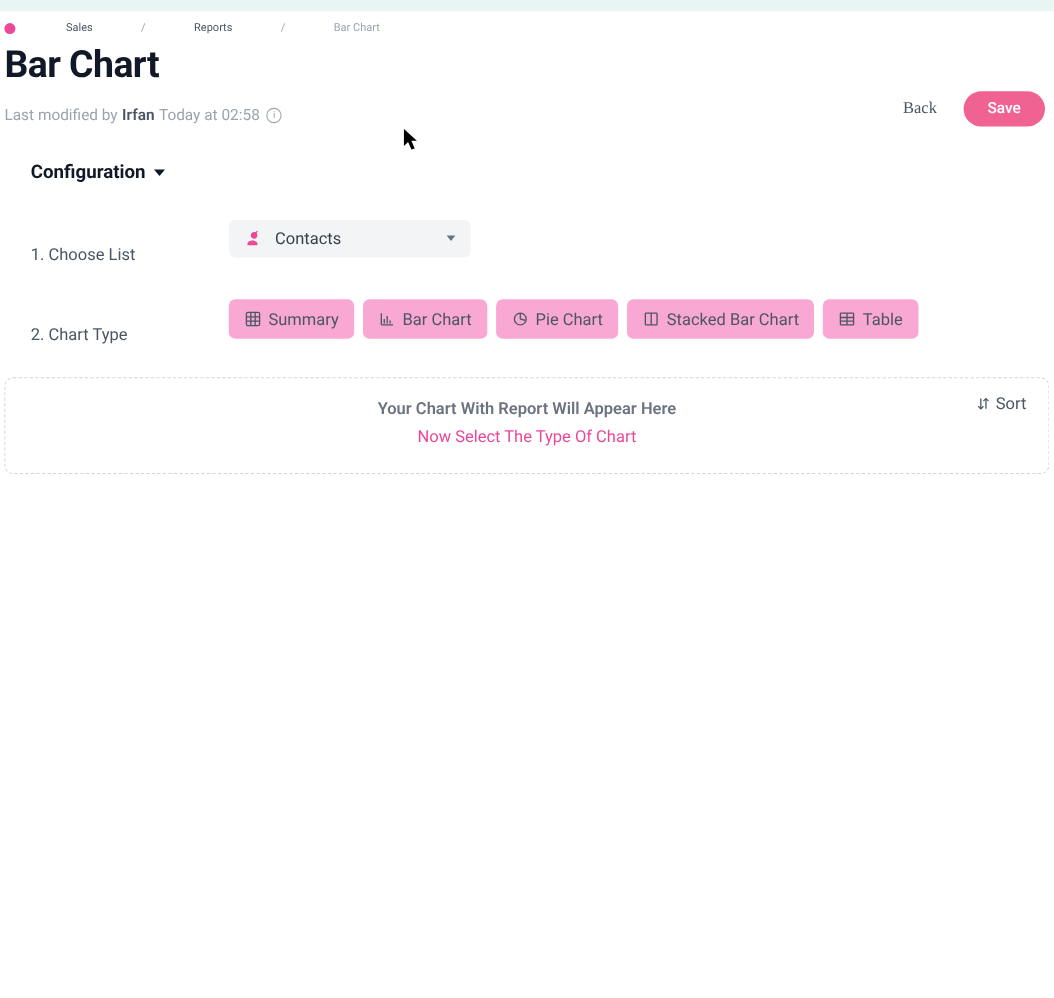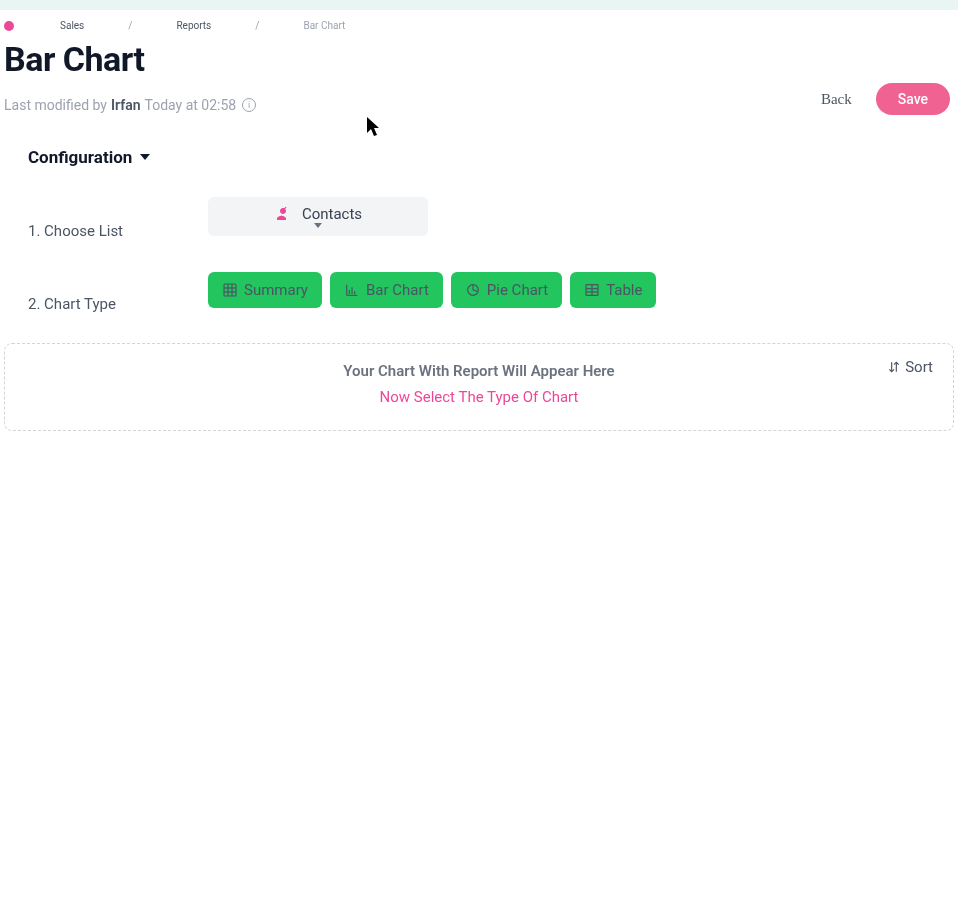--- a/index.html
+++ b/index.html
@@ -168,21 +168,20 @@
     
     .list-selector {
       display: flex;
       align-items: center;
       background: #f3f4f6;
       border-radius: 6px;
       padding: 8px 14px;
       min-width: 220px;
       justify-content: space-between;
       cursor: pointer;
-      flex-direction: column;
     }
     
     .list-selector-left {
       display: flex;
       align-items: center;
       gap: 10px;
     }
     
     .contact-icon {
       color: #ec4899;
@@ -204,21 +203,21 @@
     
     .chart-type-group {
       display: flex;
       gap: 8px;
     }
     
     .chart-type-btn {
       display: flex;
       align-items: center;
       gap: 6px;
-      background: #22c55e;
+      background: #f9a8d4;
       border: none;
       border-radius: 6px;
       padding: 9px 14px;
       font-size: 15px;
       color: #4b5563;
       cursor: pointer;
     }
     
     .chart-type-btn svg {
       width: 16px;
@@ -351,20 +350,27 @@
       <button class="chart-type-btn">
         <svg viewBox="0 0 24 24" fill="none" stroke="currentColor" stroke-width="1.8">
           <circle cx="12" cy="12" r="8"></circle>
           <line x1="12" y1="12" x2="12" y2="4"></line>
           <line x1="12" y1="12" x2="19" y2="14"></line>
         </svg>
         <span>Pie Chart</span>
       </button>
       <button class="chart-type-btn">
         <svg viewBox="0 0 24 24" fill="none" stroke="currentColor" stroke-width="1.8">
+          <rect x="4" y="4" width="16" height="16" rx="1"></rect>
+          <line x1="12" y1="4" x2="12" y2="20"></line>
+        </svg>
+        <span>Stacked Bar Chart</span>
+      </button>
+      <button class="chart-type-btn">
+        <svg viewBox="0 0 24 24" fill="none" stroke="currentColor" stroke-width="1.8">
           <rect x="3" y="4" width="18" height="16" rx="1"></rect>
           <line x1="3" y1="10" x2="21" y2="10"></line>
           <line x1="3" y1="15" x2="21" y2="15"></line>
           <line x1="12" y1="4" x2="12" y2="20"></line>
         </svg>
         <span>Table</span>
       </button>
     </div>
   </div>
 </div>

